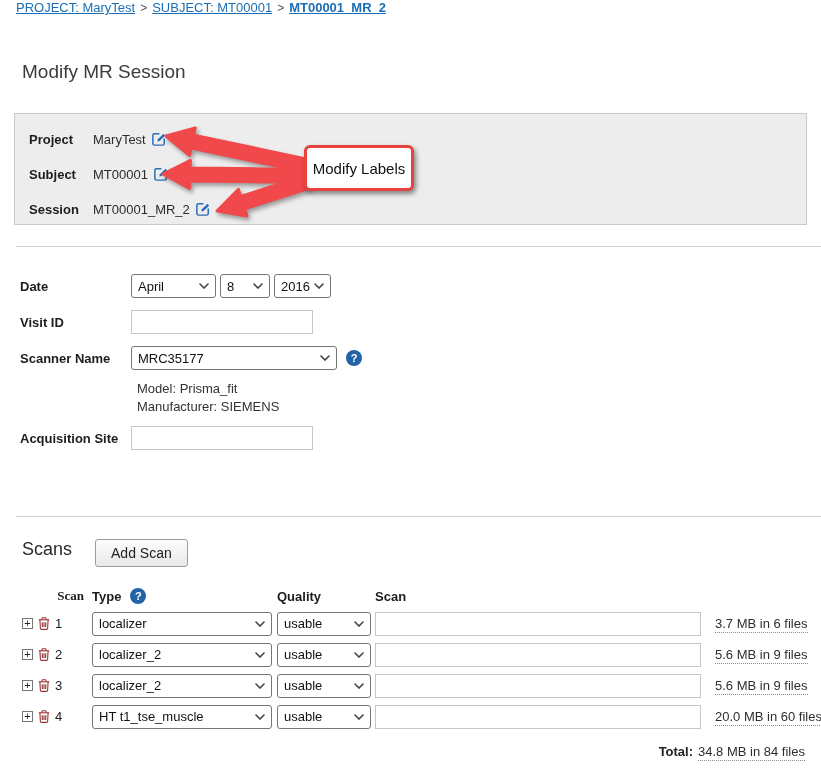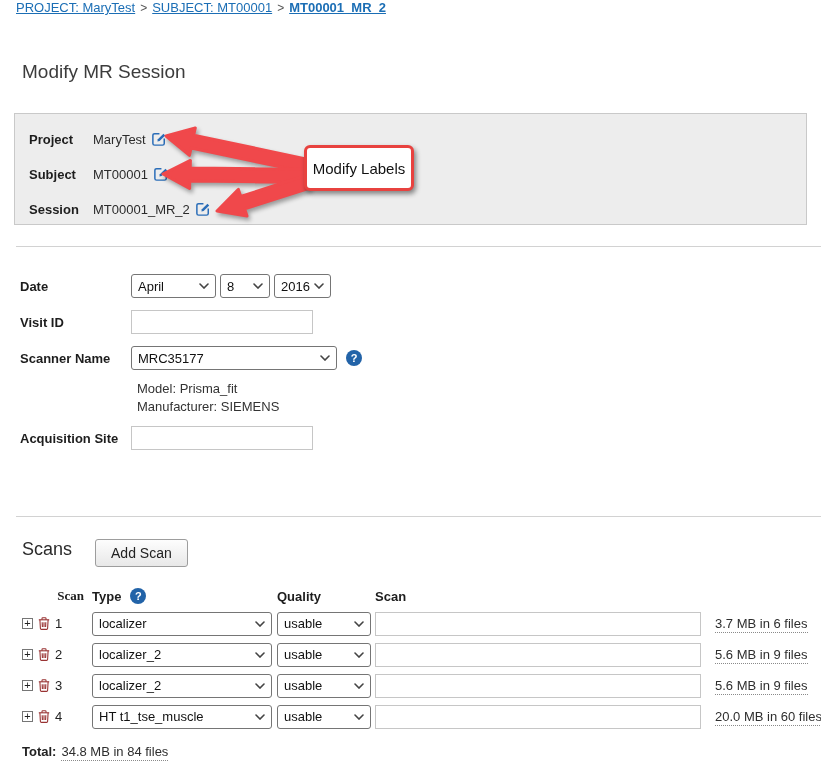--- a/index.html
+++ b/index.html
@@ -99,21 +99,21 @@
     font-size:11px; line-height:9px; color:#222; cursor:pointer; flex:none;
   }
   .trash-icon { display:inline-flex; cursor:pointer; flex:none; }
   .scan-num { color:#222; }
   .type-sel { width:180px; }
   .quality-sel { width:94px; }
   .note-input { width:326px; height:26px; }
   .scan-size { padding-left:8px; white-space:nowrap; }
   .dotted { color:#2e2e2e; border-bottom:1px dotted #8a8a8a; padding-bottom:1px; cursor:pointer; }
 
-  .total-line { margin:12px 16px 0 22px; }
+  .total-line { margin:12px 16px 0 22px;text-align:right; }
   .total-label { font-weight:bold; margin-right:5px; }
 </style>
 </head>
 <body>
 
 <div class="breadcrumb">
   <a>PROJECT: MaryTest</a><span class="crumb-sep">&gt;</span><a>SUBJECT: MT00001</a><span class="crumb-sep">&gt;</span><a class="current">MT00001_MR_2</a>
 </div>
 
 <div class="page-title">Modify MR Session</div>

